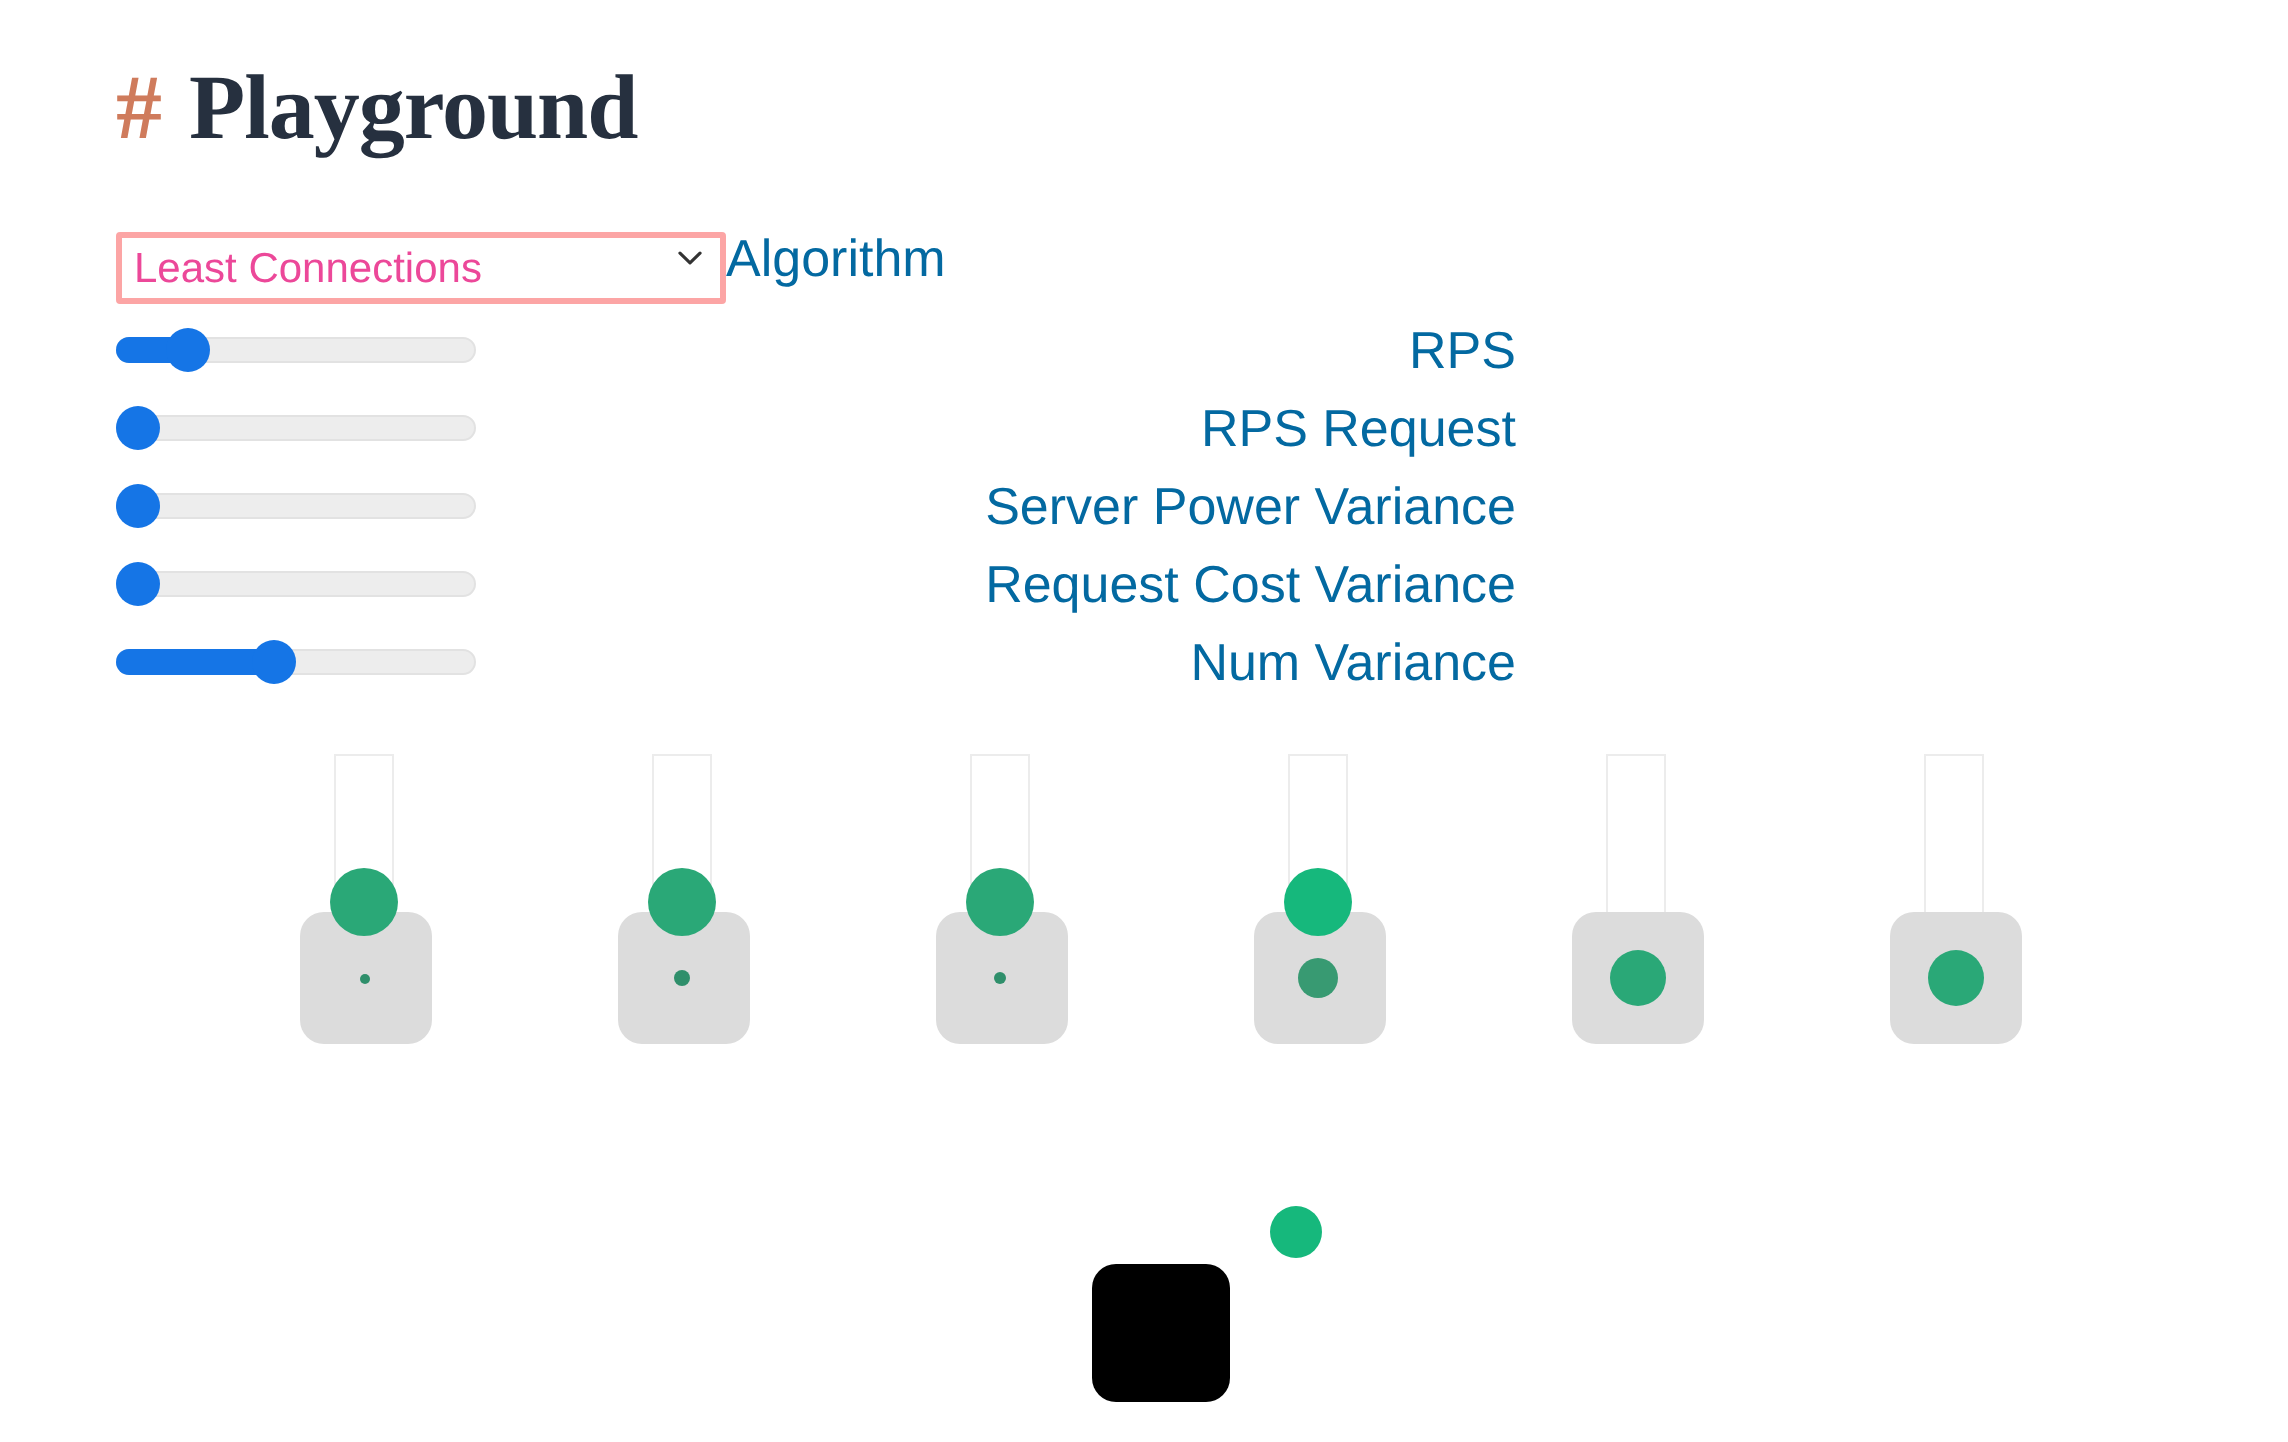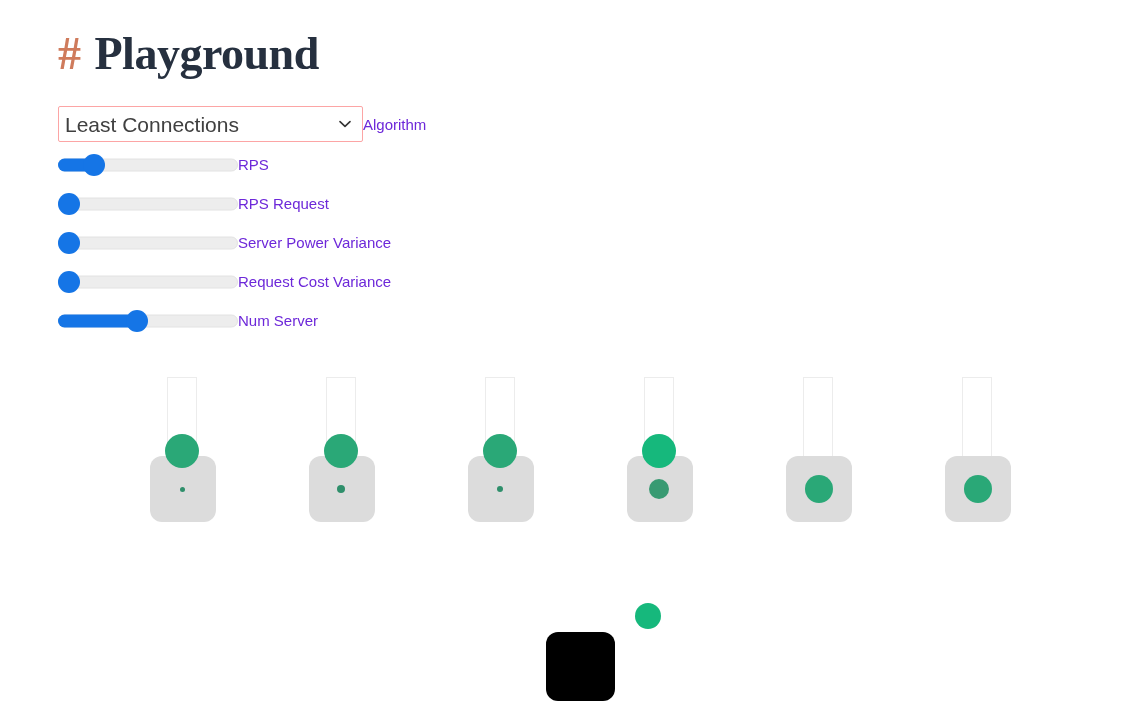--- a/index.html
+++ b/index.html
@@ -45,44 +45,45 @@
     align-items: center;
     white-space: nowrap;
   }
   .select-row { margin-bottom: 3px; }
 
   select.algo-select {
     width: 305px;
     height: 36px;
     font-family: "Liberation Sans", sans-serif;
     font-size: 21px;
-    color: #404040;
+    color: #ec4899;
     padding: 2px 6px;
-    border: 1px solid #fca5a5;
+    border: 3px solid #fca5a5;
     border-radius: 2px;
     background: #ffffff;
     -webkit-appearance: none;
     appearance: none;
+    margin-top: 10px;
   }
   .select-wrap { position: relative; display: inline-block; }
   .select-arrow {
     position: absolute;
     right: 12px; top: 50%;
     transform: translateY(-50%);
     pointer-events: none;
     width: 12px; height: 8px;
     display: block;
   }
   .ctl-label {
-    font-size: 15px;
-    color: #6d28d9;
+    font-size: 26px;
+    color: #0369a1;
     line-height: 1;
   }
 
-  .slider-row { height: 39px; display: flex; align-items: center; }
+  .slider-row { height: 39px; display: flex; align-items: center; justify-content: space-between; }
   .slider {
     position: relative;
     width: 180px;
     height: 22px;
     flex: 0 0 180px;
     cursor: pointer;
   }
   .slider .track {
     position: absolute;
     left: 0; right: 0;
@@ -193,21 +194,21 @@
             <div class="thumb" style="left: 11px; background: rgb(21, 117, 230);"></div>
           </div>
           <span class="ctl-label">Request Cost Variance</span>
         </div>
         <div class="control-row slider-row">
           <div class="slider">
             <div class="track"></div>
             <div class="fill" style="width: 78.94px; background: rgb(21, 117, 230);"></div>
             <div class="thumb" style="left: 78.94px; background: rgb(21, 117, 230);"></div>
           </div>
-          <span class="ctl-label">Num Server</span>
+          <span class="ctl-label">Num Variance</span>
         </div>
       </div>
 
   </div>
 
   <div class="stage" id="stage">
       <div class="server">
         <div class="tube" style="left: 167px; top: 377px; width: 30px; height: 82px;"></div>
         <div class="box" style="left: 150px; top: 456px; width: 66px; height: 66px; background: rgb(220, 220, 220);"></div>
         <div class="ball" style="left: 179.5px; top: 486.5px; width: 5px; height: 5px; background: rgb(47, 143, 107);"></div>

